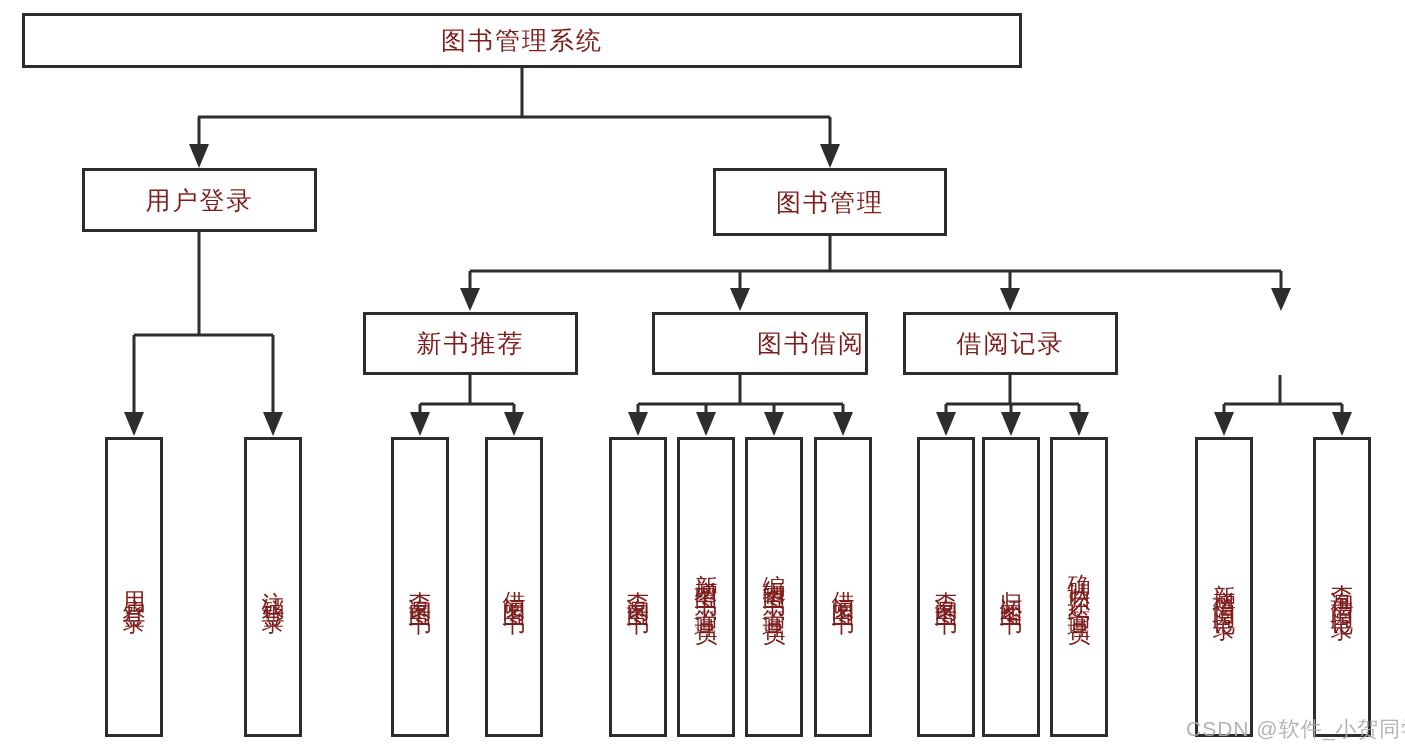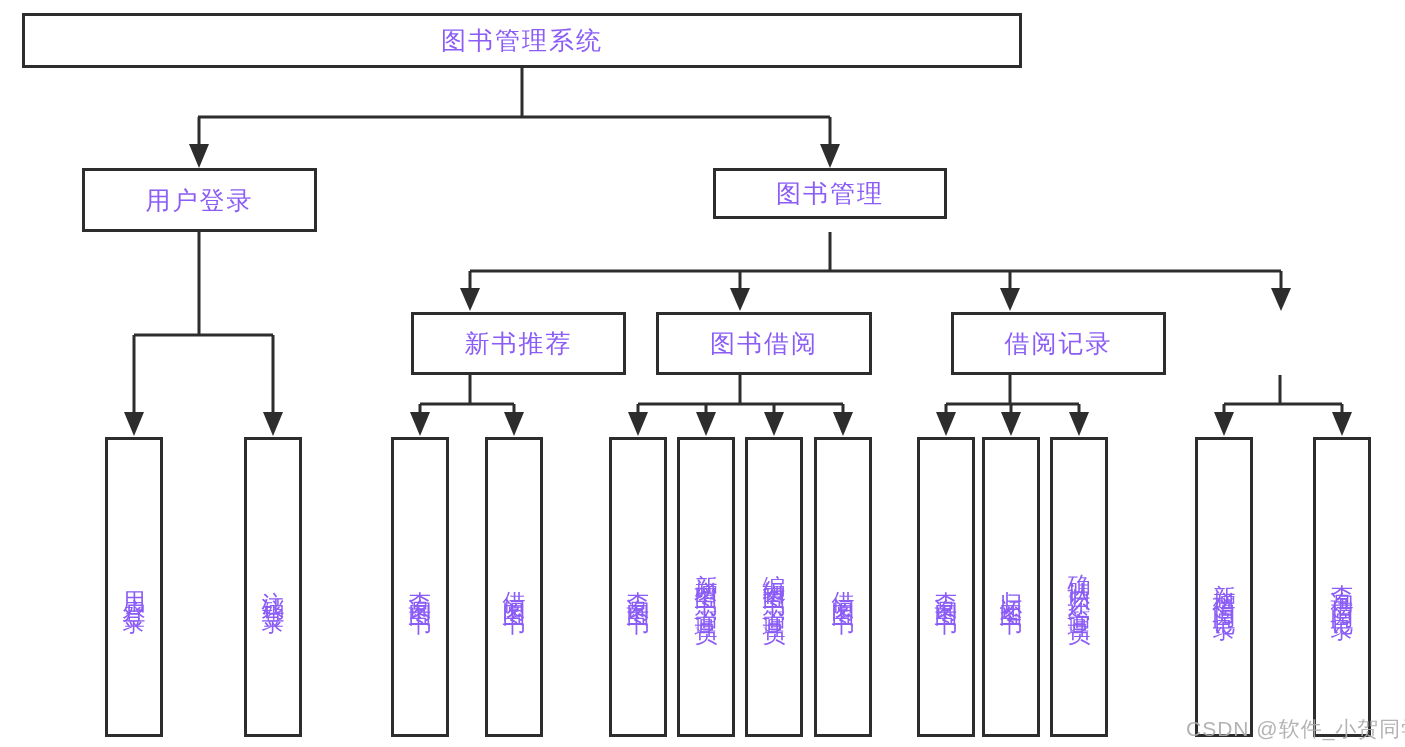--- a/index.html
+++ b/index.html
@@ -23,21 +23,21 @@
     height: 747px;
   }
   .node {
     position: absolute;
     box-sizing: border-box;
     background: #ffffff;
     border: 3px solid #2d2d2d;
     display: flex;
     align-items: center;
     justify-content: center;
-    color: #8b5cf6;
+    color: #7f1d1d;
   }
   .node .label {
     font-size: 25px;
     letter-spacing: 2px;
     white-space: nowrap;
   }
   .leaf {
     width: 58px;
     top: 437px;
     height: 300px;
@@ -47,21 +47,20 @@
     text-orientation: mixed;
     font-size: 23px;
     line-height: 1;
     letter-spacing: 7px;
     white-space: nowrap;
   }
   .l3 {
     top: 312px;
     height: 63px;
     width: 215px;
-    margin-left: 48px;
   }
   .watermark {
     position: absolute;
     left: 1186px;
     top: 715px;
     font-size: 21px;
     color: rgba(172, 172, 172, 0.92);
     letter-spacing: 1px;
     white-space: nowrap;
     z-index: 5;
@@ -119,28 +118,28 @@
     </g>
   </svg>
 
   <div class="node" style="left:22px; top:13px; width:1000px; height:55px;">
     <span class="label">图书管理系统</span>
   </div>
 
   <div class="node" style="left:82px; top:168px; width:235px; height:64px;">
     <span class="label">用户登录</span>
   </div>
-  <div class="node" style="left:713px; top:168px; width:234px; height:51px;">
+  <div class="node" style="left:713px; top:168px; width:234px; height:68px;">
     <span class="label">图书管理</span>
   </div>
 
   <div class="node l3" style="left:363px;">
     <span class="label">新书推荐</span>
   </div>
-  <div class="node l3" style="left:608px; width:216px;">
+  <div class="node l3" style="left:652px; width:216px;justify-content:flex-end;">
     <span class="label">图书借阅</span>
   </div>
   <div class="node l3" style="left:903px;">
     <span class="label">借阅记录</span>
   </div>
 
   <div class="node leaf" style="left:105px;">
     <span class="label">用户登录</span>
   </div>
   <div class="node leaf" style="left:244px;">

